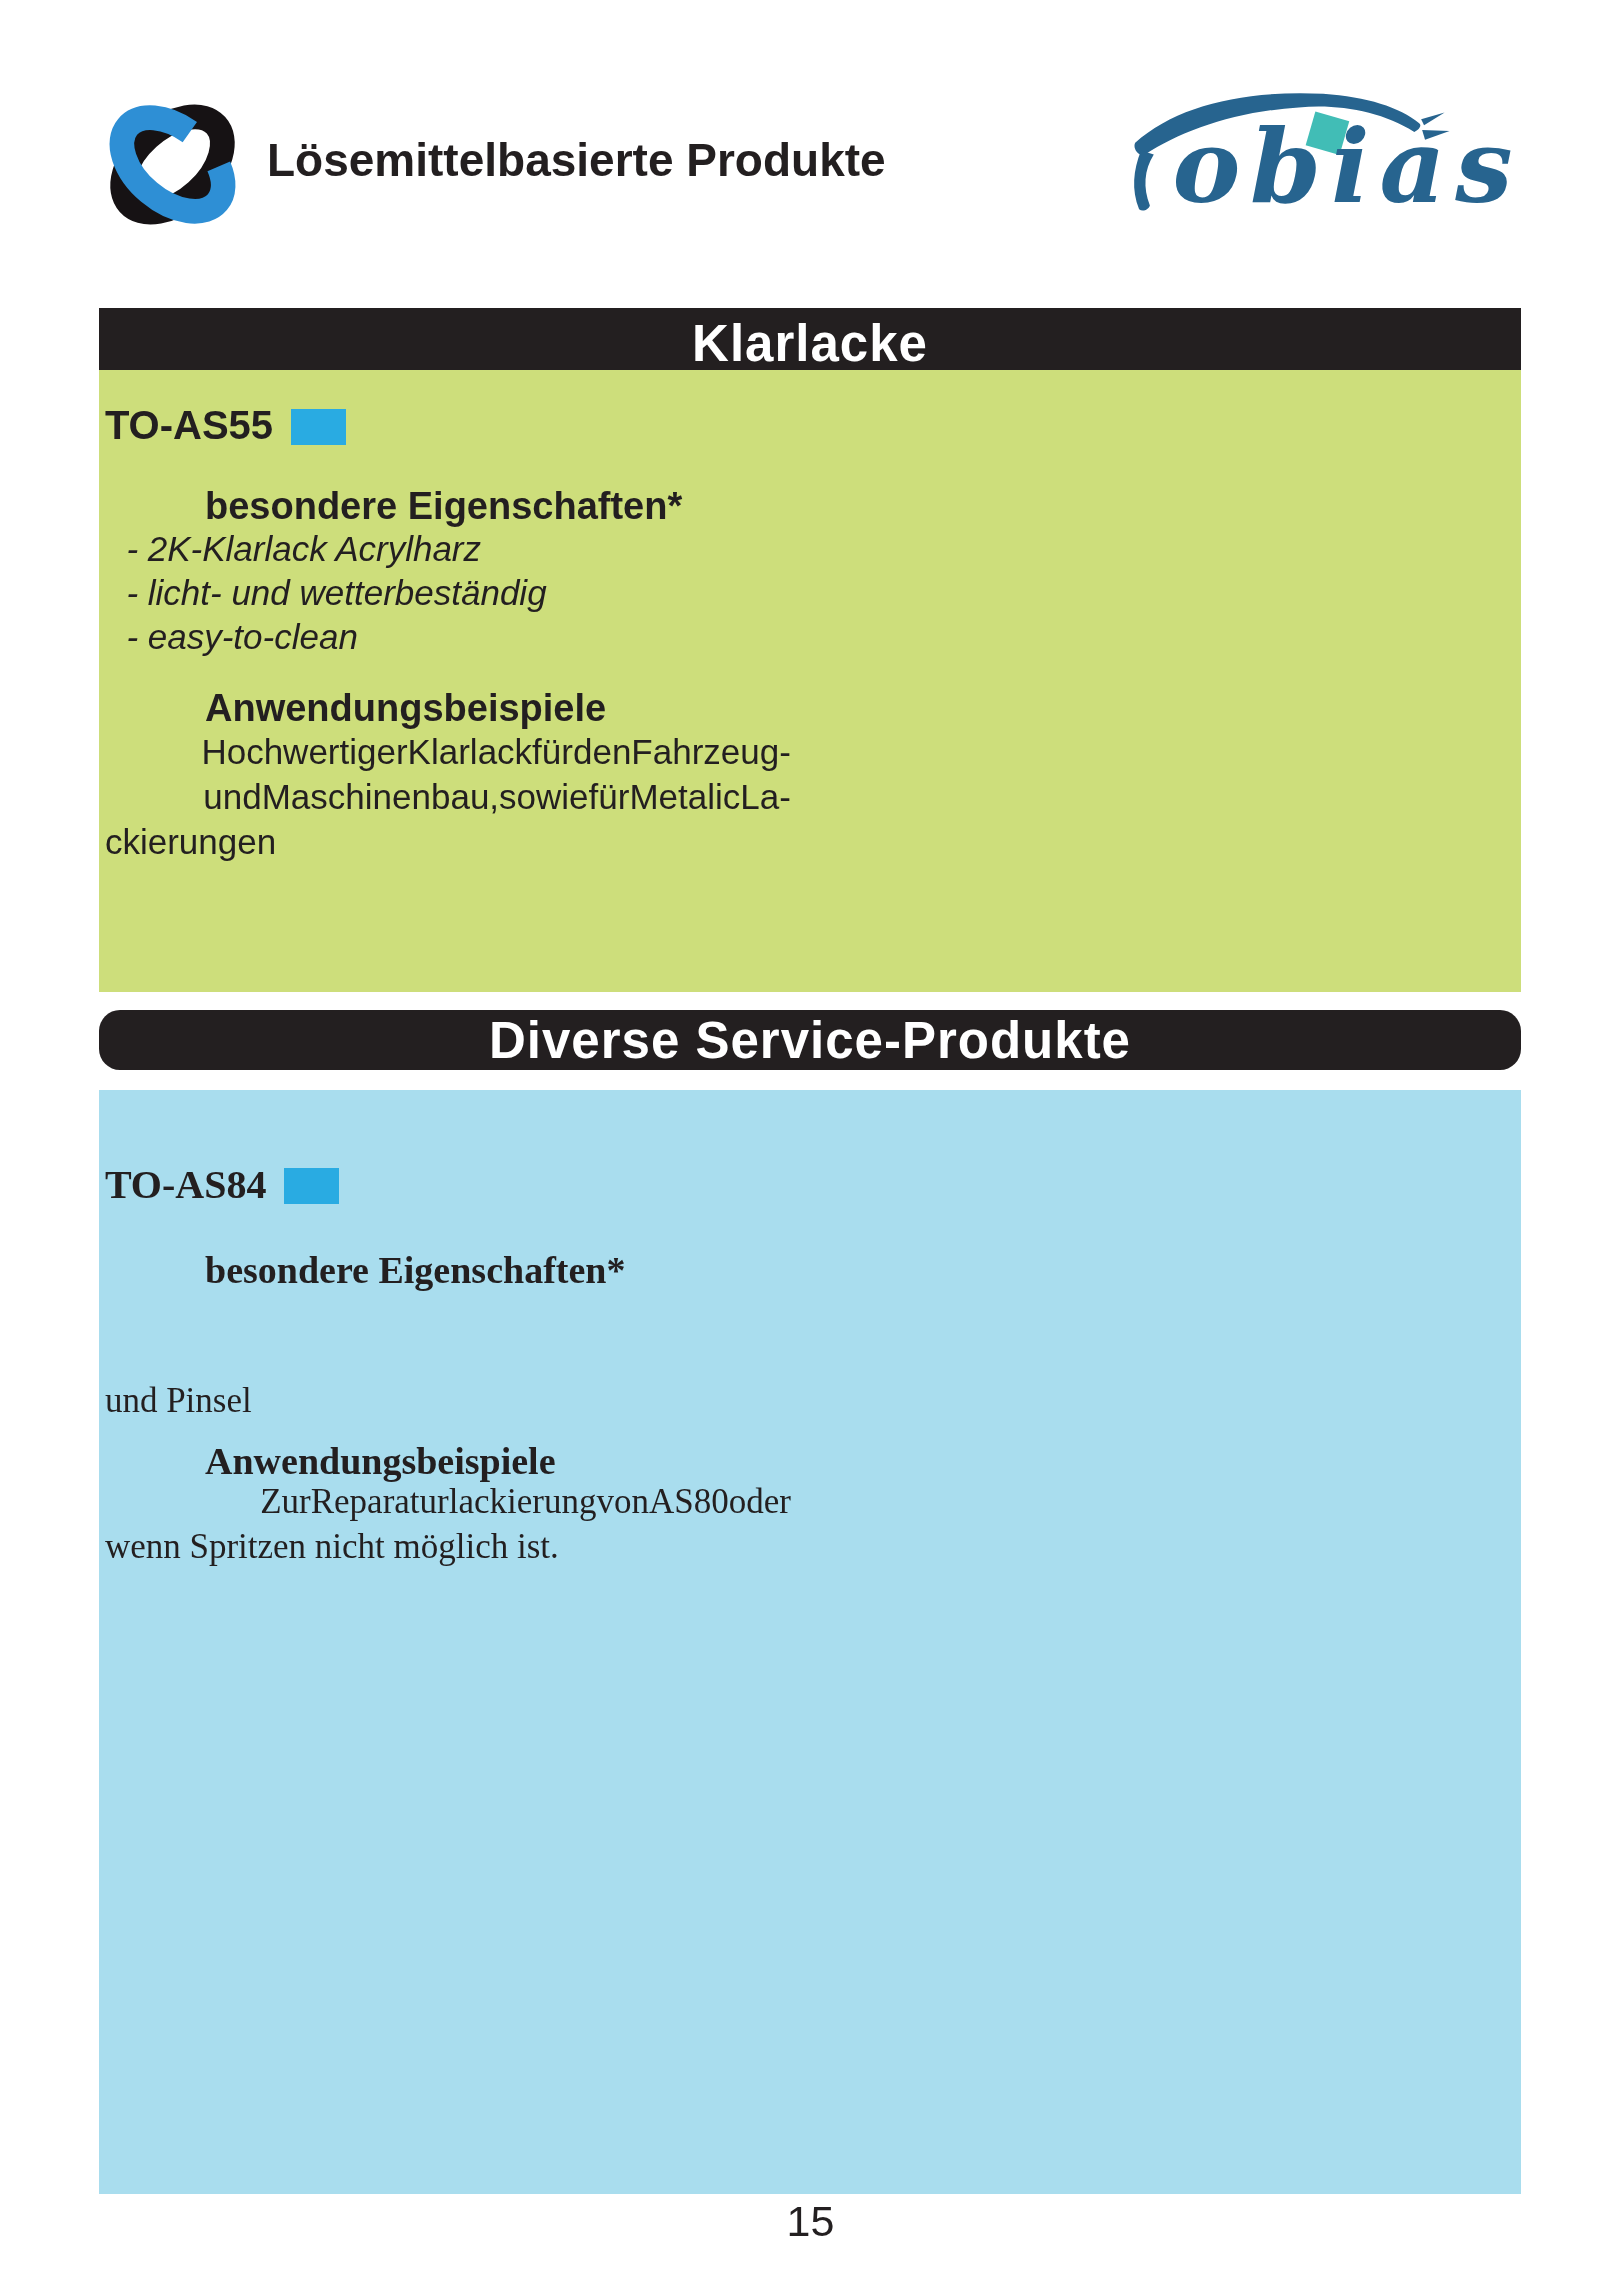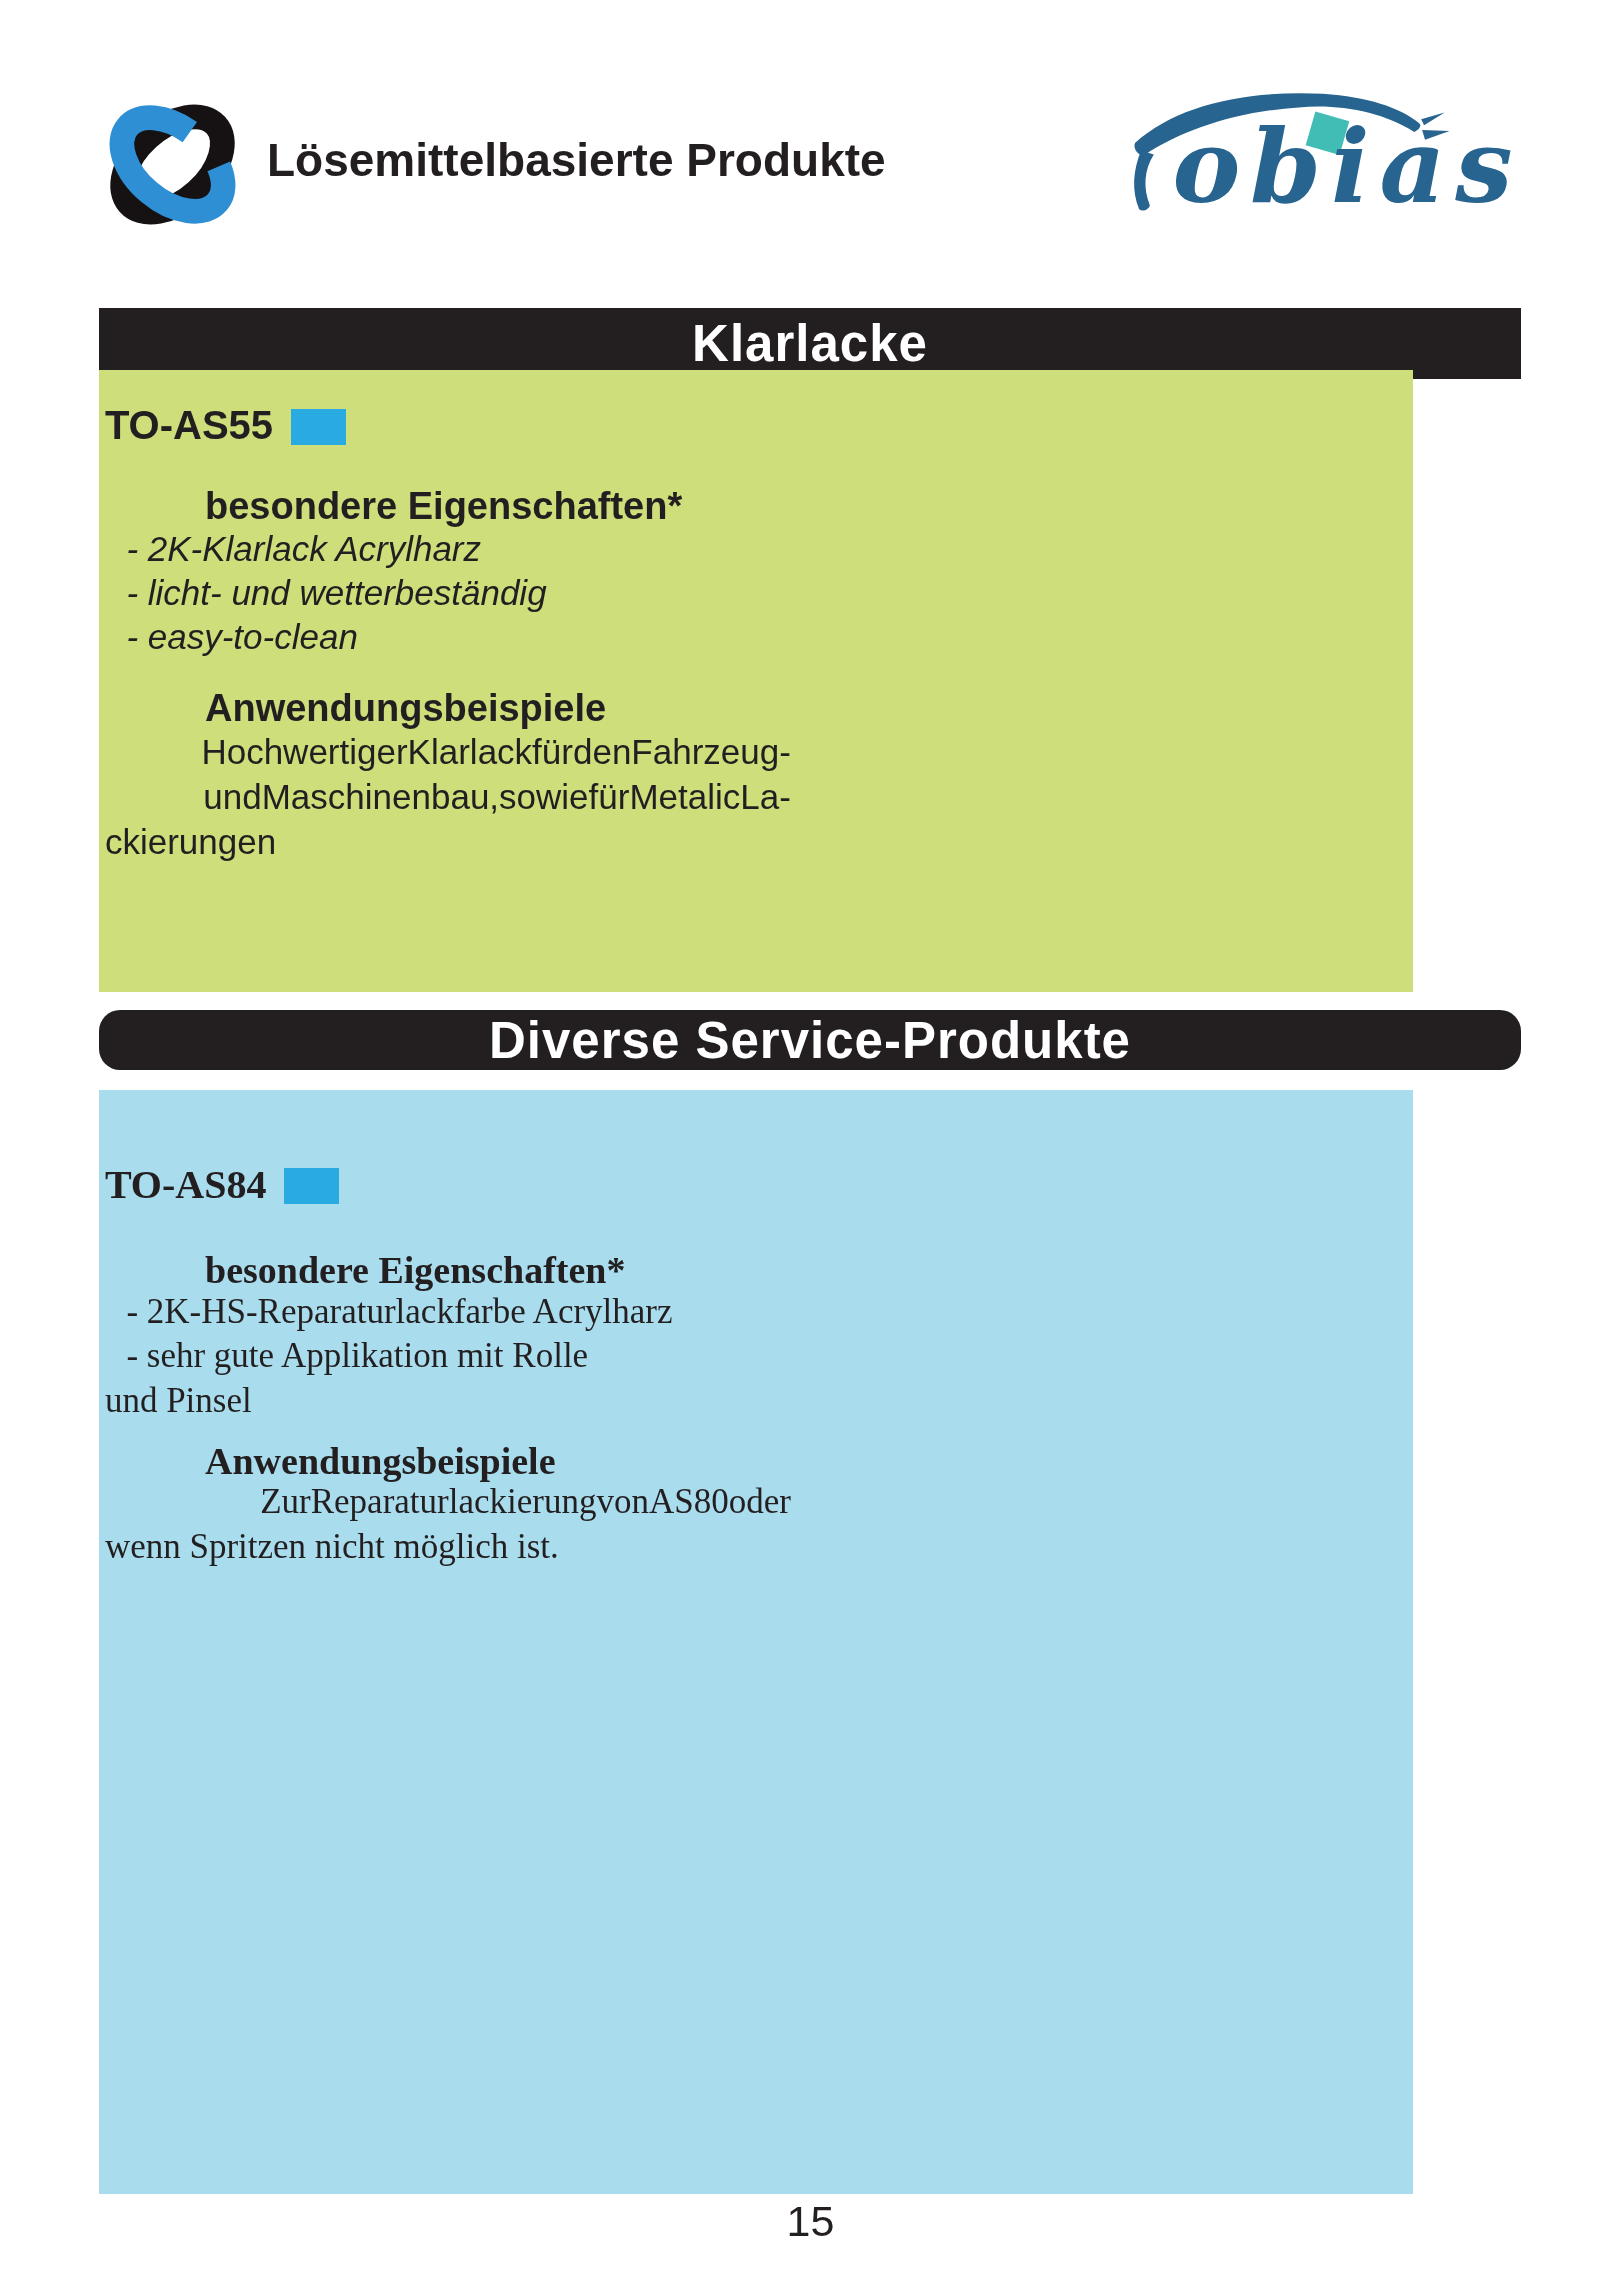--- a/index.html
+++ b/index.html
@@ -24,21 +24,21 @@
   .bar{
     position:absolute;left:99px;width:1422px;height:71px;
     background:var(--bar,#231f20);
     display:flex;align-items:center;justify-content:center;
   }
   .bar-title{color:#ffffff;font-weight:bold;font-size:51px;white-space:nowrap;letter-spacing:1px;}
   #bar1{top:308px;}
   #bar2{top:1010px;height:60px;border-radius:21px;}
 
   
-  .panel{position:absolute;left:99px;width:1314px;}
+  .panel{position:absolute;left:99px;width:1422px;}
   #panel1{top:370px;height:622px;background:var(--lime,#cdde7b);}
   #panel2{top:1090px;height:1104px;background:var(--sky,#a9ddee);font-family:Liberation Serif, serif;}
 
   .code-row{
     position:absolute;left:5.9px;
     display:flex;align-items:center;gap:17.6px;
     font-weight:bold;font-size:40px;white-space:nowrap;color:#231f20;
   }
   #panel1 .code-row{top:33px;}
   #panel2 .code-row{top:71px;}
@@ -151,24 +151,20 @@
   <div class="bar" id="bar2">
     <span class="bar-title">Diverse Service-Produkte</span>
   </div>
 
   <div class="panel" id="panel2">
     <div class="code-row">
       <span>TO-AS84</span>
       <span class="swatch"></span>
     </div>
     <div class="feat-heading">besondere Eigenschaften*</div>
-    <div class="feat-list">
-      <div class="line">- 2K-HS-Reparaturlackfarbe Acrylharz</div>
-      <div class="line">- sehr gute Applikation mit Rolle</div>
-    </div>
     <div class="cont-line">und Pinsel</div>
     <div class="app-heading">Anwendungsbeispiele</div>
     <div class="app-lines">
       <div class="line just flexjust">
           <span>Zur</span>
           <span>Reparaturlackierung</span>
           <span>von</span>
           <span>AS80</span>
           <span>oder</span>
         </div>

